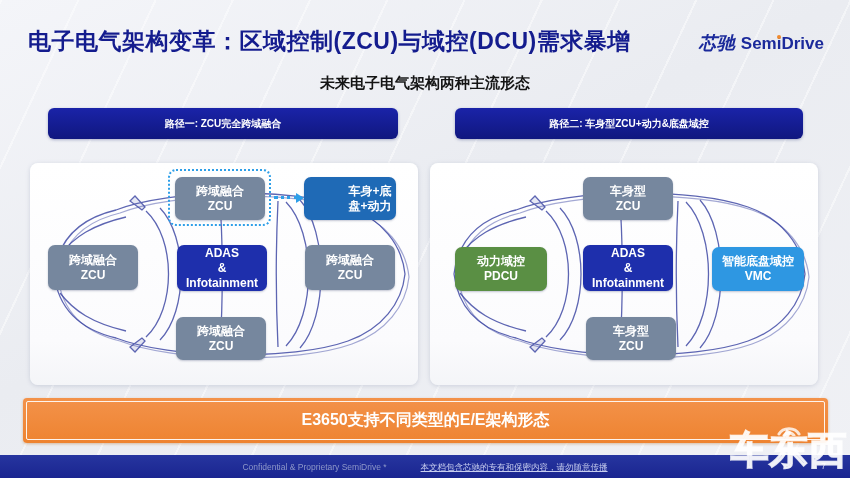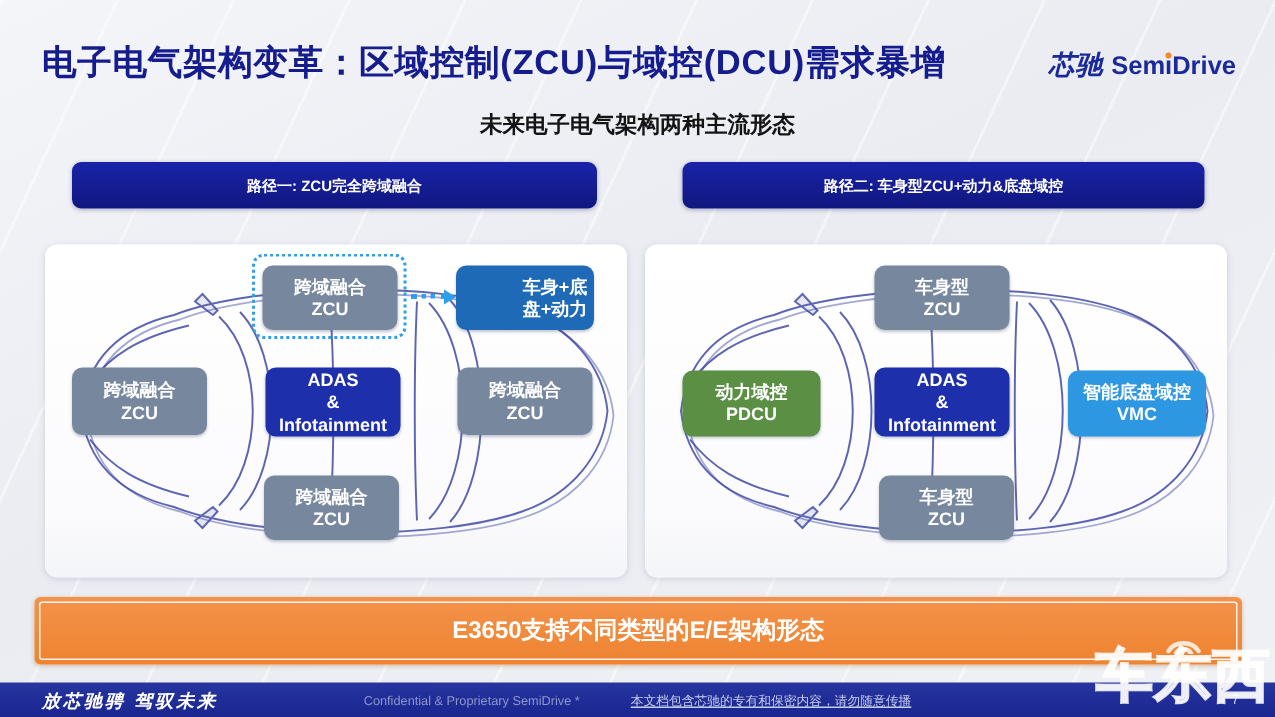--- a/index.html
+++ b/index.html
@@ -234,21 +234,20 @@
       <div>车身型</div>
       <div>ZCU</div>
     </div>
   </div>
 
   <div class="banner">
     <span class="banner-text">E3650支持不同类型的E/E架构形态</span>
   </div>
 
   <div class="footer">
-    <span class="slogan">放芯驰骋 驾驭未来</span>
     <span class="conf">
       <span class="conf-en">Confidential &amp; Proprietary SemiDrive *</span><span class="conf-cn">本文档包含芯驰的专有和保密内容，请勿随意传播</span>
     </span>
     <span class="page-num">7</span>
   </div>
 
   <div class="watermark">
     <svg class="wm-arc" width="30" height="16" viewBox="0 0 30 16">
       <path d="M5,14 C9,7 21,7 25,14" stroke="rgba(255,255,255,0.8)" stroke-width="3" fill="none" stroke-linecap="round"></path>
       <path d="M10,15.5 C12,12 18,12 20,15.5" stroke="rgba(255,255,255,0.8)" stroke-width="3" fill="none" stroke-linecap="round"></path>

